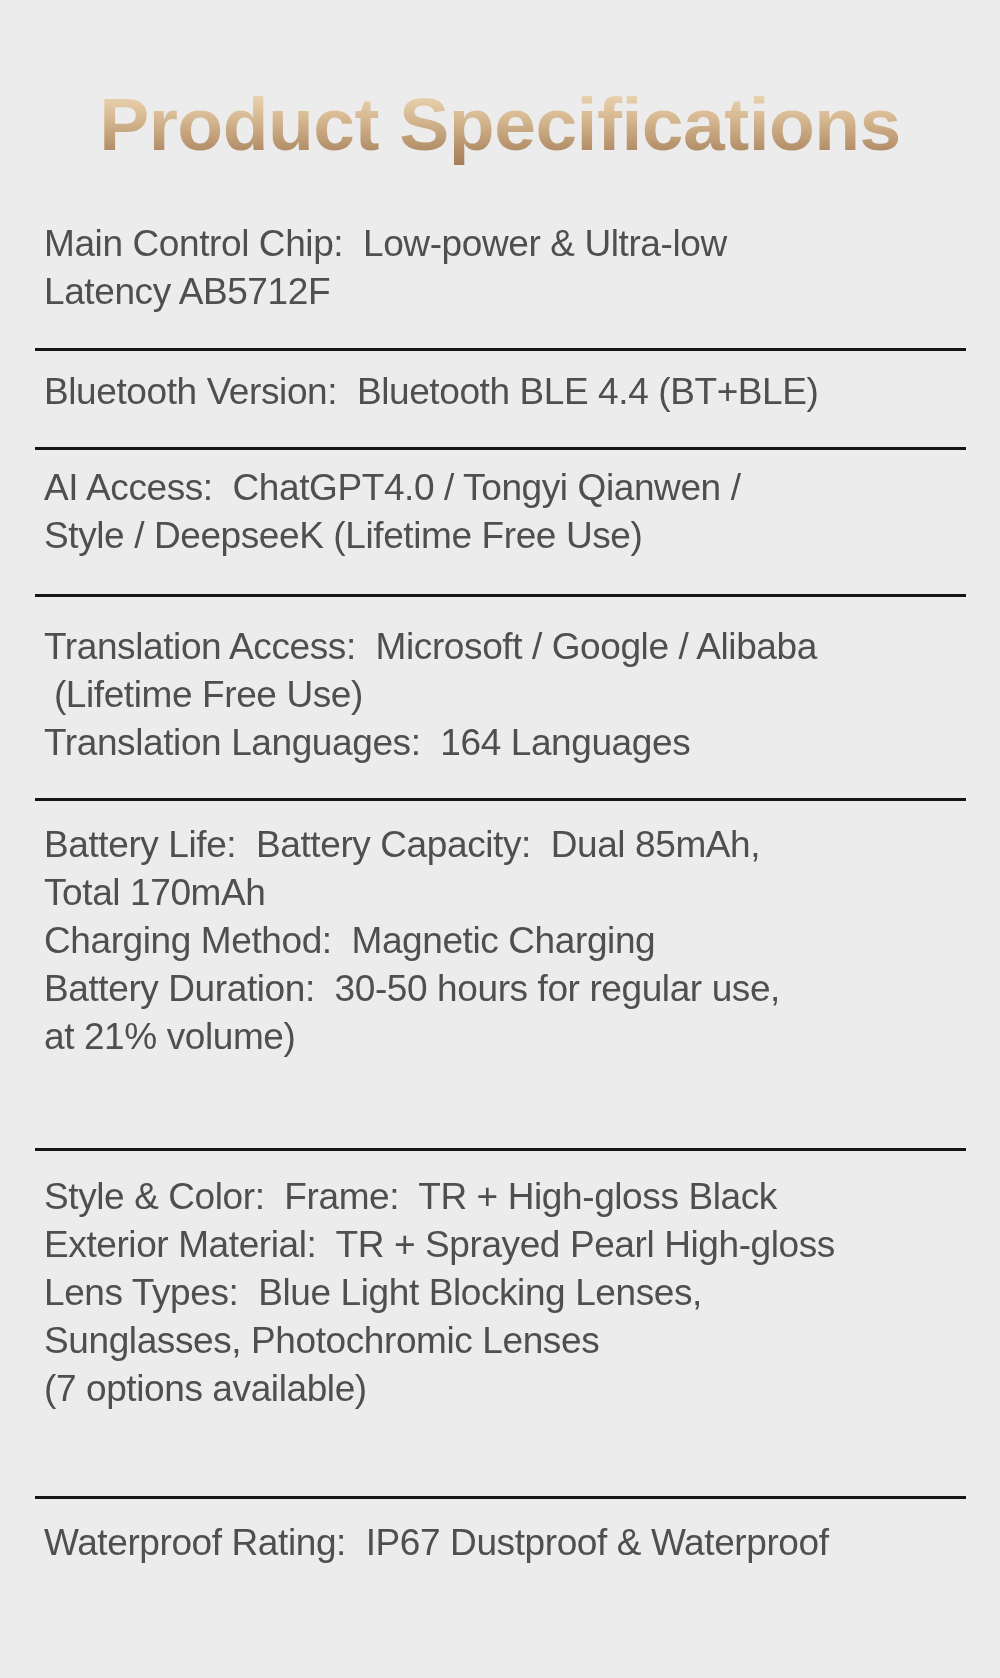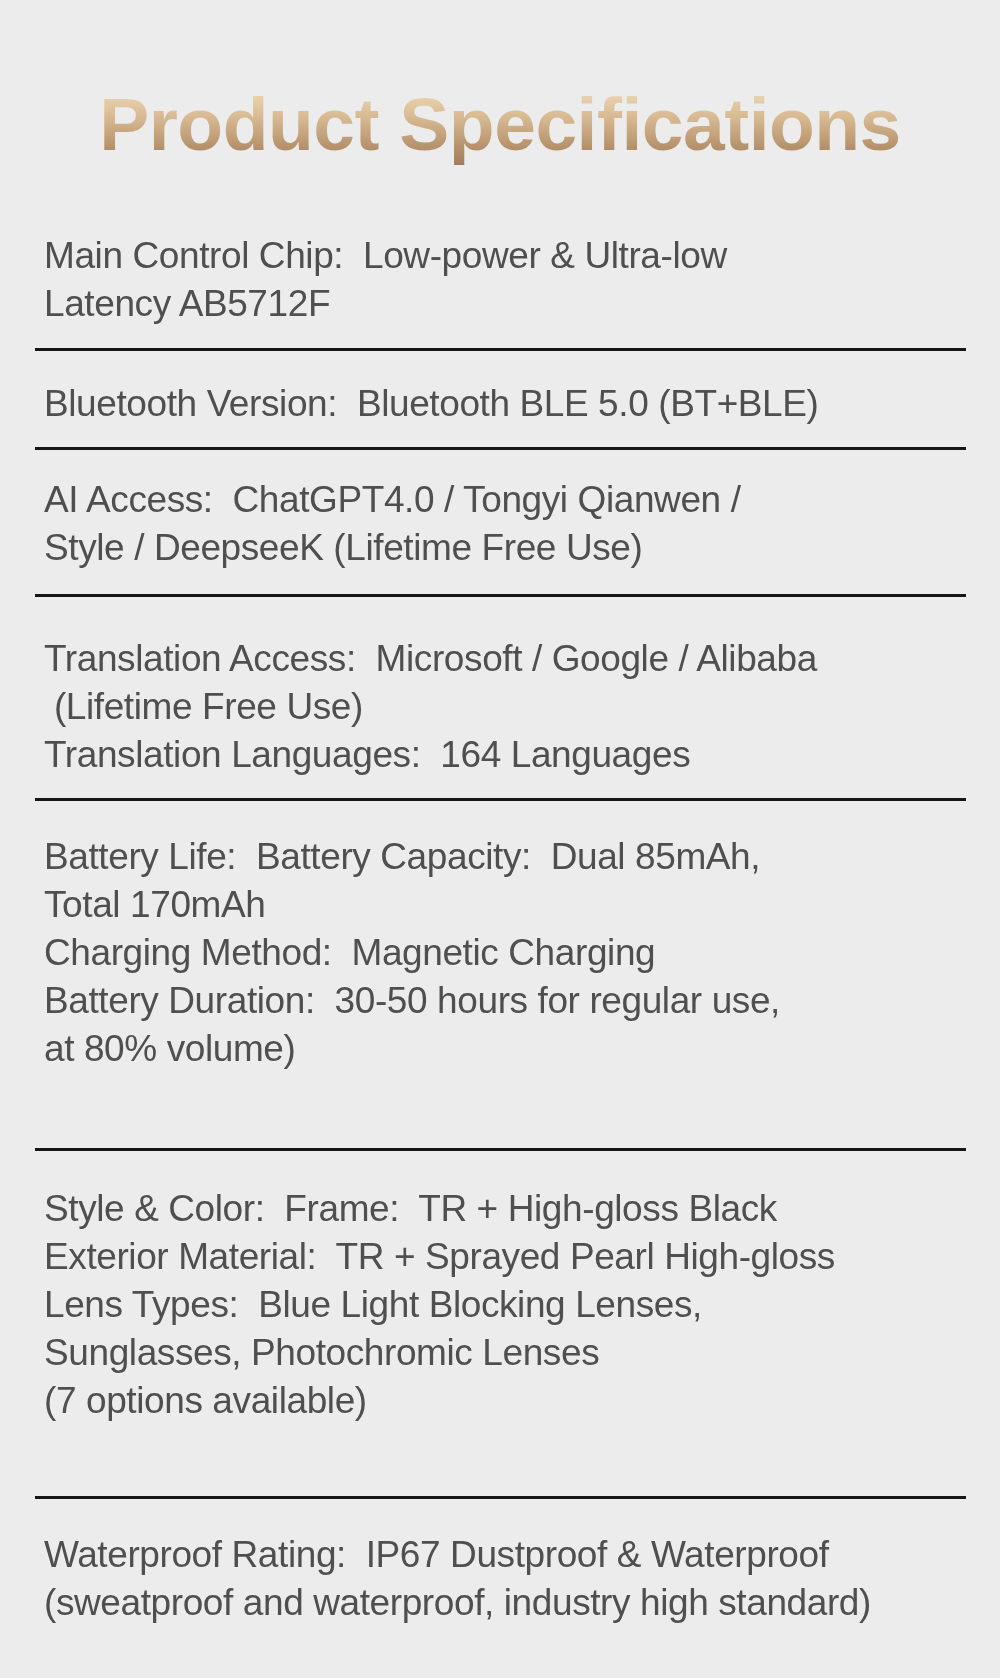--- a/index.html
+++ b/index.html
@@ -29,21 +29,20 @@
     background: linear-gradient(180deg, #f6e3c4 0%, #d9bc95 40%, #b4906a 78%, #a07a56 100%);
     -webkit-background-clip: text;
     background-clip: text;
     color: transparent;
     -webkit-text-fill-color: transparent;
   }
   .spec {
     position: absolute;
     left: 44px;
     width: 930px;
-    margin-top: 12px;
   }
   .line {
     white-space: pre;
     font-size: 37px;
     line-height: 48px;
     letter-spacing: -0.4px;
     color: #4f4f4f;
   }
   .divider {
     position: absolute;
@@ -68,21 +67,21 @@
 
   <h1 class="title">Product Specifications</h1>
 
   <section class="spec s1">
     <div class="line">Main Control Chip:  Low-power &amp; Ultra-low</div>
     <div class="line">Latency AB5712F</div>
   </section>
   <div class="divider d1"></div>
 
   <section class="spec s2">
-    <div class="line">Bluetooth Version:  Bluetooth BLE 5.0 (BT+BLE)</div>
+    <div class="line">Bluetooth Version:  Bluetooth BLE 4.4 (BT+BLE)</div>
   </section>
   <div class="divider d2"></div>
 
   <section class="spec s3">
     <div class="line">AI Access:  ChatGPT4.0 / Tongyi Qianwen /</div>
     <div class="line">Style / DeepseeK (Lifetime Free Use)</div>
   </section>
   <div class="divider d3"></div>
 
   <section class="spec s4">
@@ -90,31 +89,30 @@
     <div class="line"> (Lifetime Free Use)</div>
     <div class="line">Translation Languages:  164 Languages</div>
   </section>
   <div class="divider d4"></div>
 
   <section class="spec s5">
     <div class="line">Battery Life:  Battery Capacity:  Dual 85mAh,</div>
     <div class="line">Total 170mAh</div>
     <div class="line">Charging Method:  Magnetic Charging</div>
     <div class="line">Battery Duration:  30-50 hours for regular use,</div>
-    <div class="line">at 80% volume)</div>
+    <div class="line">at 21% volume)</div>
   </section>
   <div class="divider d5"></div>
 
   <section class="spec s6">
     <div class="line">Style &amp; Color:  Frame:  TR + High-gloss Black</div>
     <div class="line">Exterior Material:  TR + Sprayed Pearl High-gloss</div>
     <div class="line">Lens Types:  Blue Light Blocking Lenses,</div>
     <div class="line">Sunglasses, Photochromic Lenses</div>
     <div class="line">(7 options available)</div>
   </section>
   <div class="divider d6"></div>
 
   <section class="spec s7">
     <div class="line">Waterproof Rating:  IP67 Dustproof &amp; Waterproof</div>
-    <div class="line">(sweatproof and waterproof, industry high standard)</div>
   </section>
 
 </div>
 
 </body></html>

